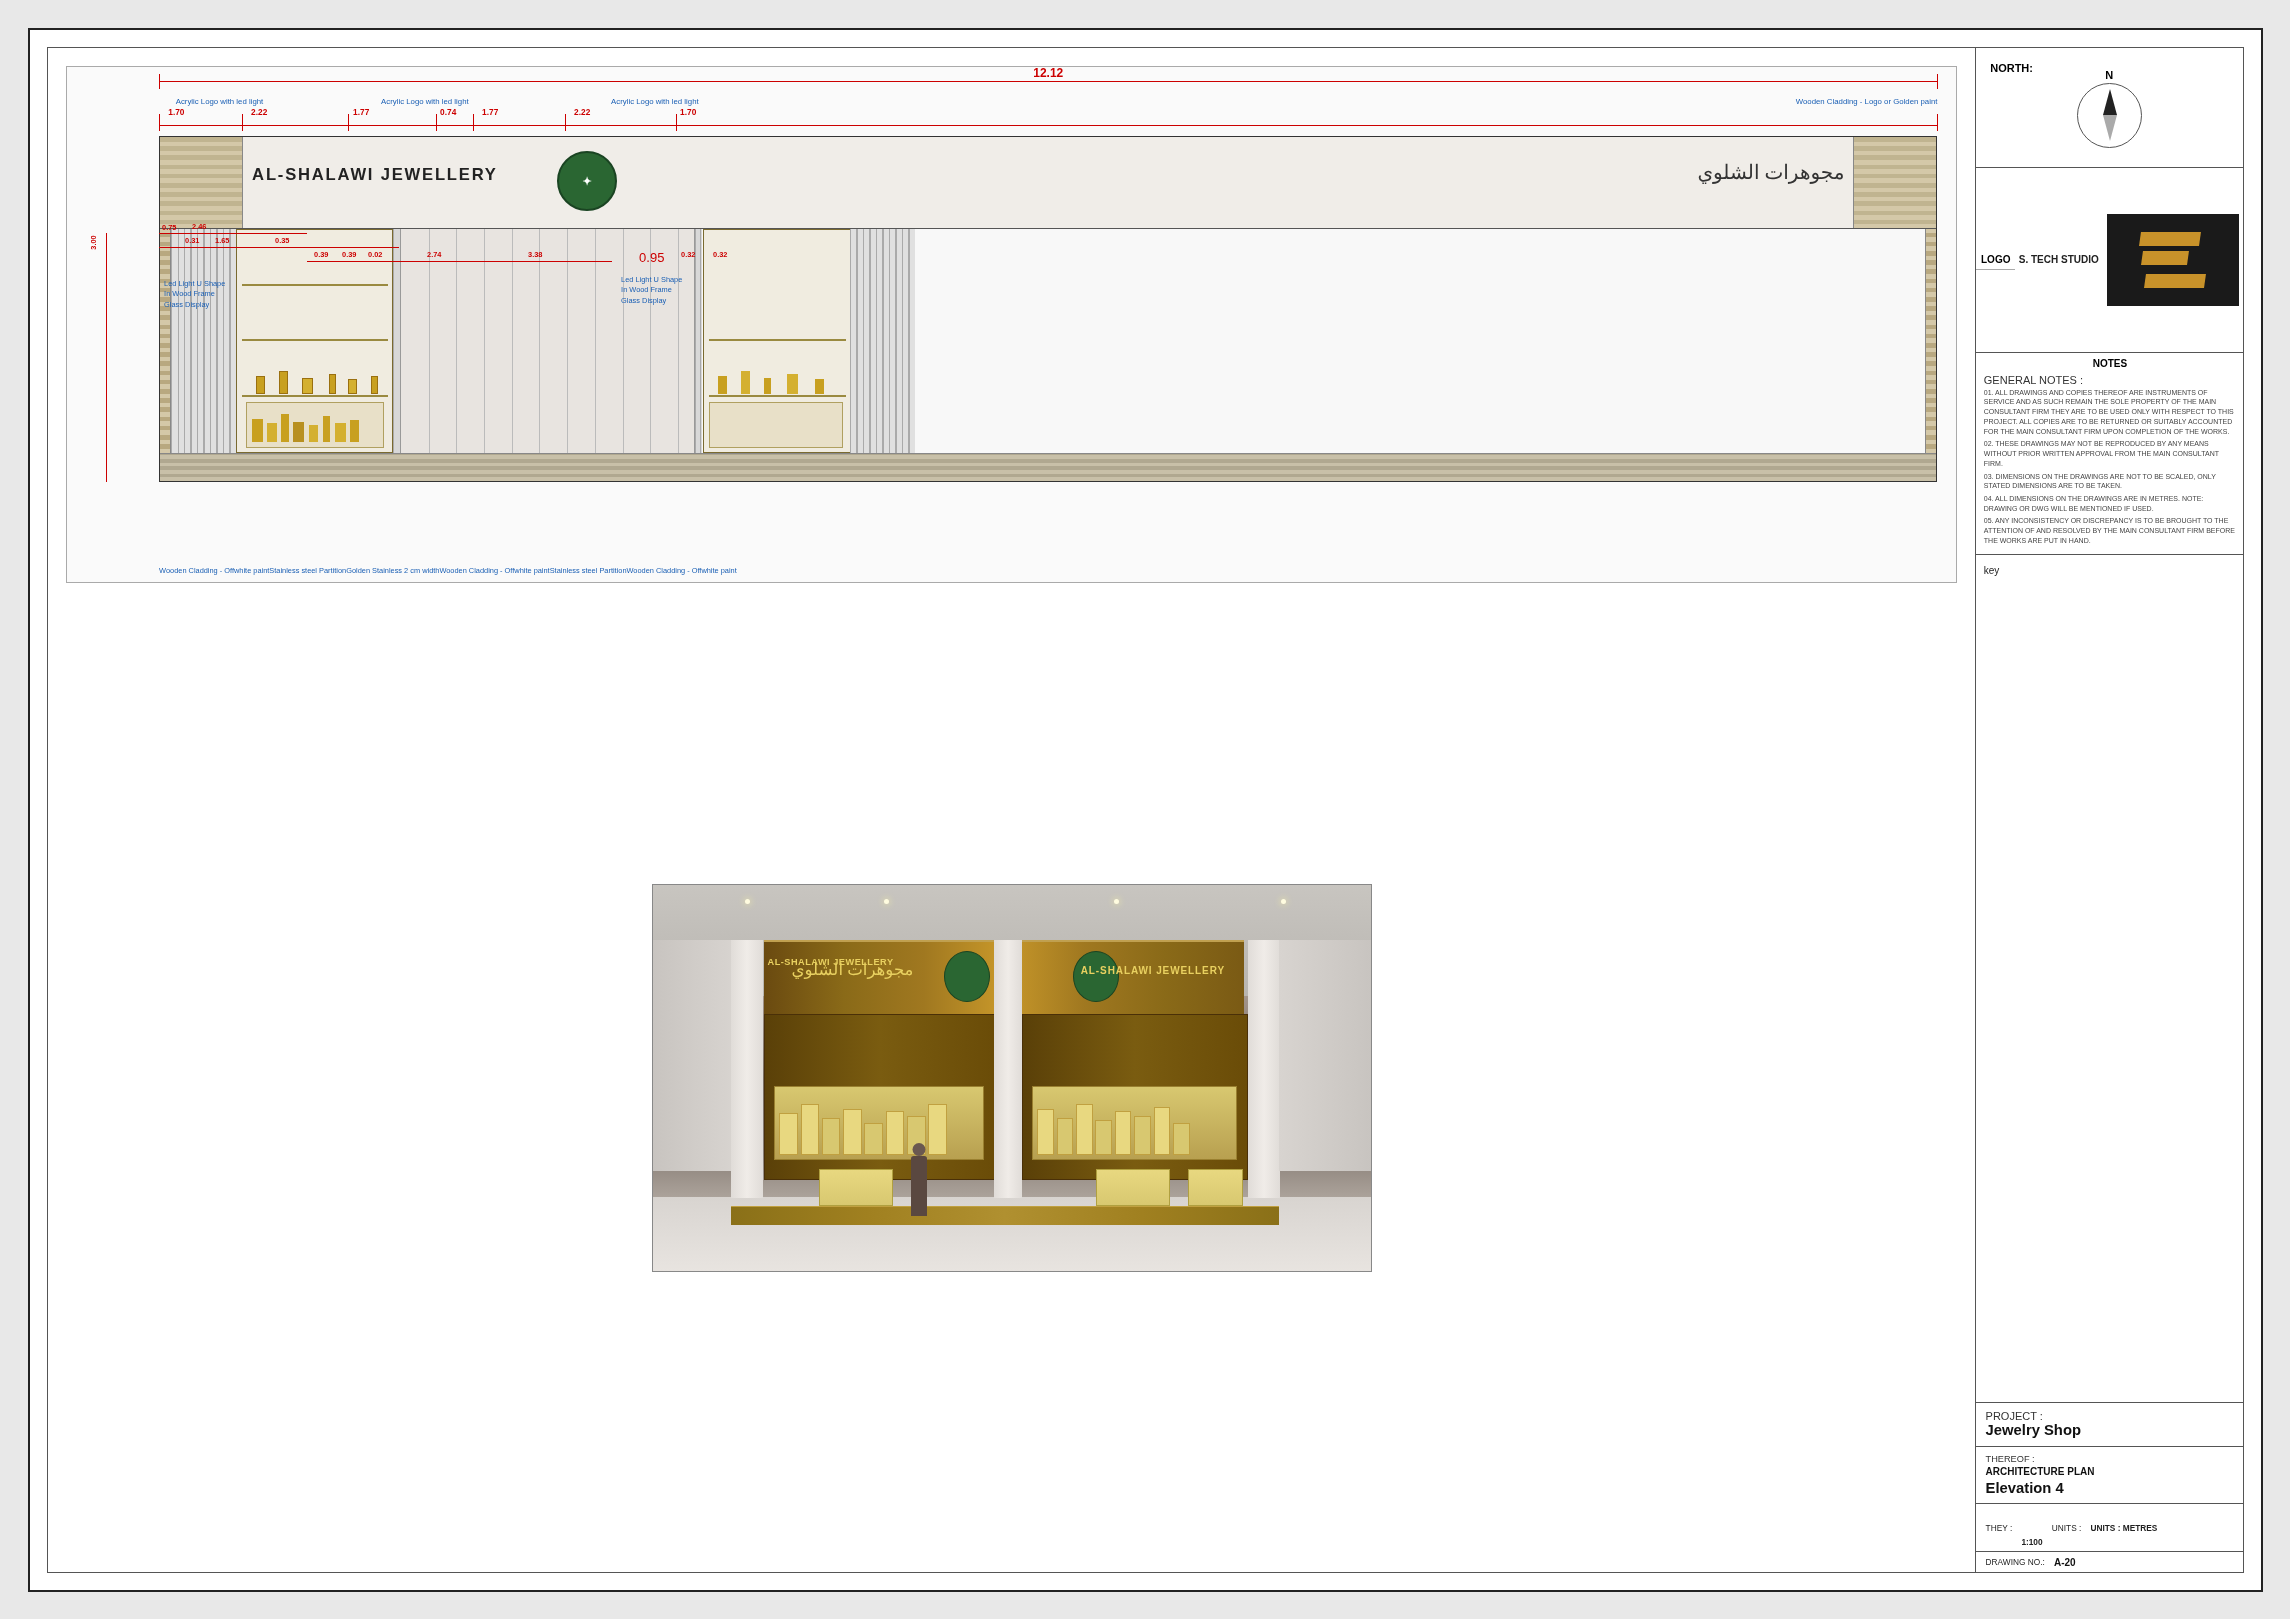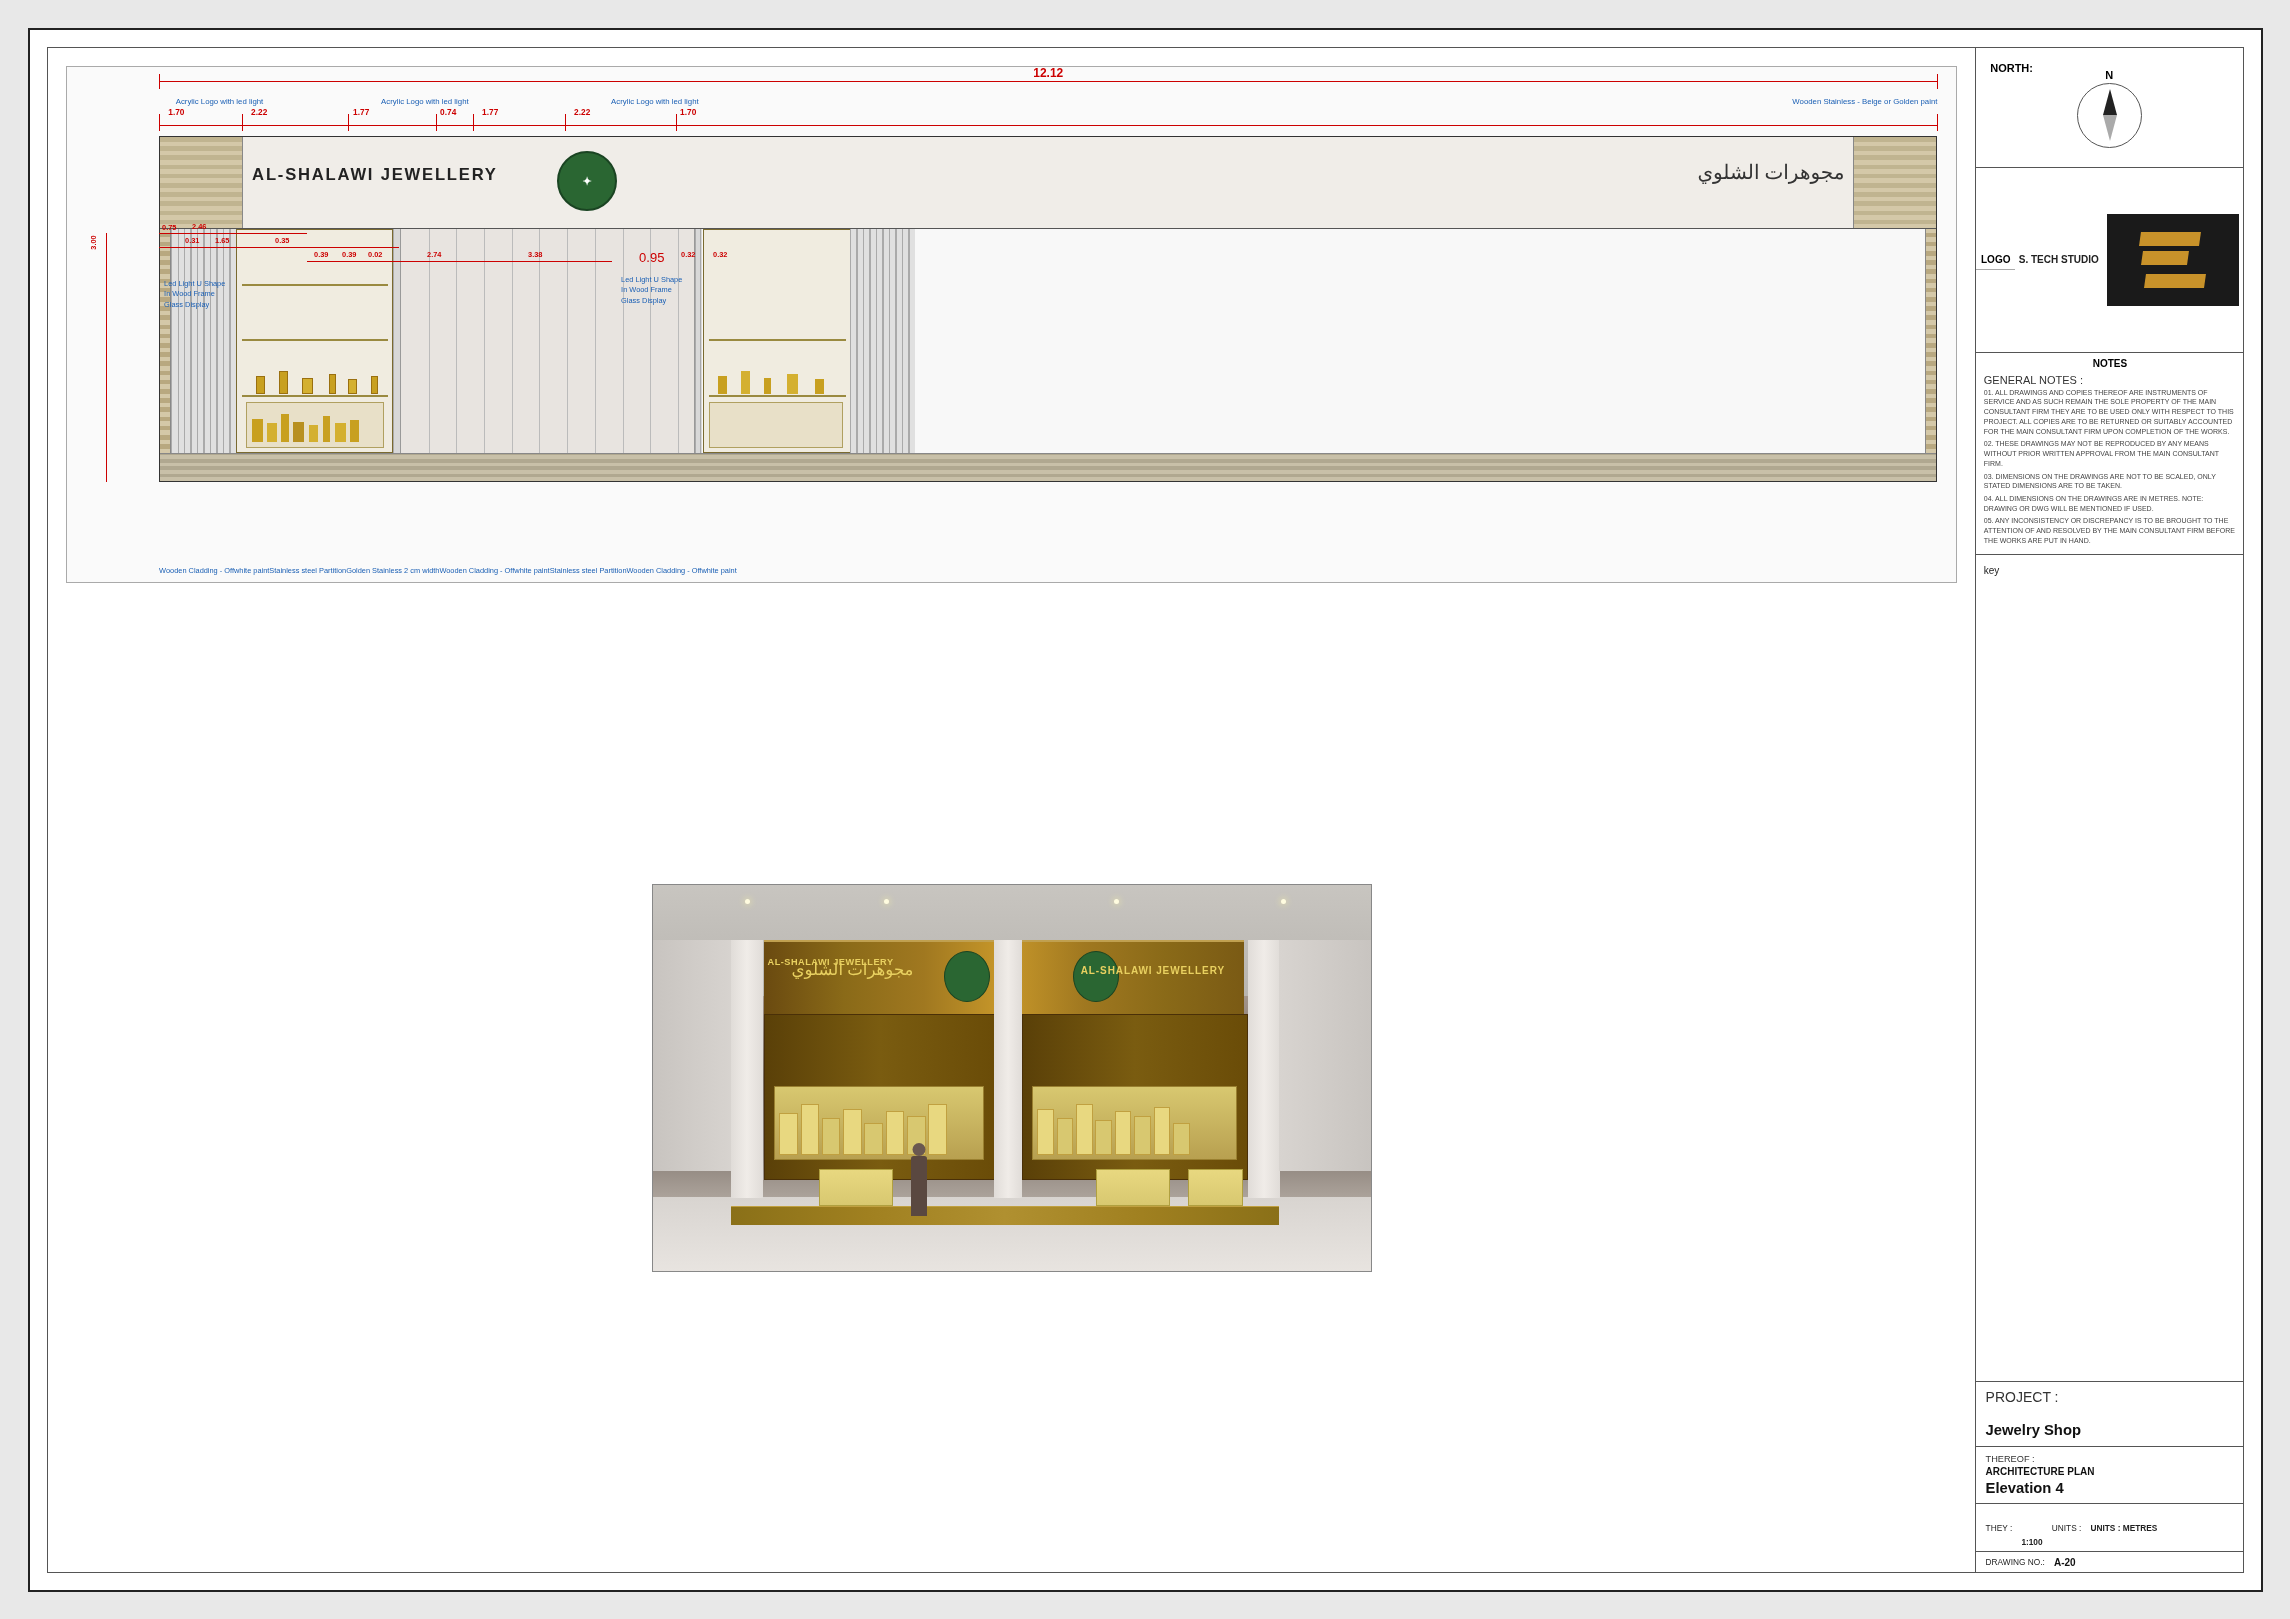--- a/index.html
+++ b/index.html
@@ -251,23 +251,23 @@
       color: #222;
     }
 
     
     .project-section {
       border-bottom: 0.9px solid #555;
       padding: 7.4px 9.2px;
     }
 
     .project-label {
-      font-size: 14px;
+      font-size: 11px;
       color: #333;
-      margin-bottom: 17px;
+      margin-bottom: 0;
     }
 
     .project-name {
       font-size: 14.8px;
       font-weight: 900;
       color: #111;
     }
 
     
     .drawing-section {
@@ -360,21 +360,21 @@
           <div style="position:absolute; top:-14.8px; left:50%; transform:translateX(-50%); font-size:12px; font-weight:bold; color:#cc0000;">12.12</div>
 
           <div style="position:absolute; top:-7.4px; left:0; width:0.9px; height:14.8px; background:#cc0000;"></div>
           <div style="position:absolute; top:-7.4px; right:0; width:0.9px; height:14.8px; background:#cc0000;"></div>
         </div>
 
         <div style="position:absolute; top:29.5px; left:92px; right:18.5px; height:18.5px;">
           <span style="position:absolute; left:16.6px; font-size:7.8px; color:#1a5fb4; white-space:nowrap;">Acrylic Logo with led light</span>
           <span style="position:absolute; left:222px; font-size:7.8px; color:#1a5fb4; white-space:nowrap;">Acrylic Logo with led light</span>
           <span style="position:absolute; left:452px; font-size:7.8px; color:#1a5fb4; white-space:nowrap;">Acrylic Logo with led light</span>
-          <span style="position:absolute; right:0; font-size:7.8px; color:#1a5fb4; white-space:nowrap;">Wooden Stainless - Beige or Golden paint</span>
+          <span style="position:absolute; right:0; font-size:7.8px; color:#1a5fb4; white-space:nowrap;">Wooden Cladding - Logo or Golden paint</span>
         </div>
 
         <div style="position:absolute; top:51px; left:92px; right:18.5px; height:14px;">
 
           <div style="position:absolute; top:6.5px; left:0; right:0; height:0.9px; background:#cc0000;"></div>
 
           <div style="position:absolute; top:-3.7px; left:0; width:0.9px; height:16.6px; background:#cc0000;"></div>
           <span style="position:absolute; top:-11px; left:9.2px; font-size:8.3px; color:#cc0000; font-weight:bold;">1.70</span>
 
           <div style="position:absolute; top:-3.7px; left:83px; width:0.9px; height:16.6px; background:#cc0000;"></div>

